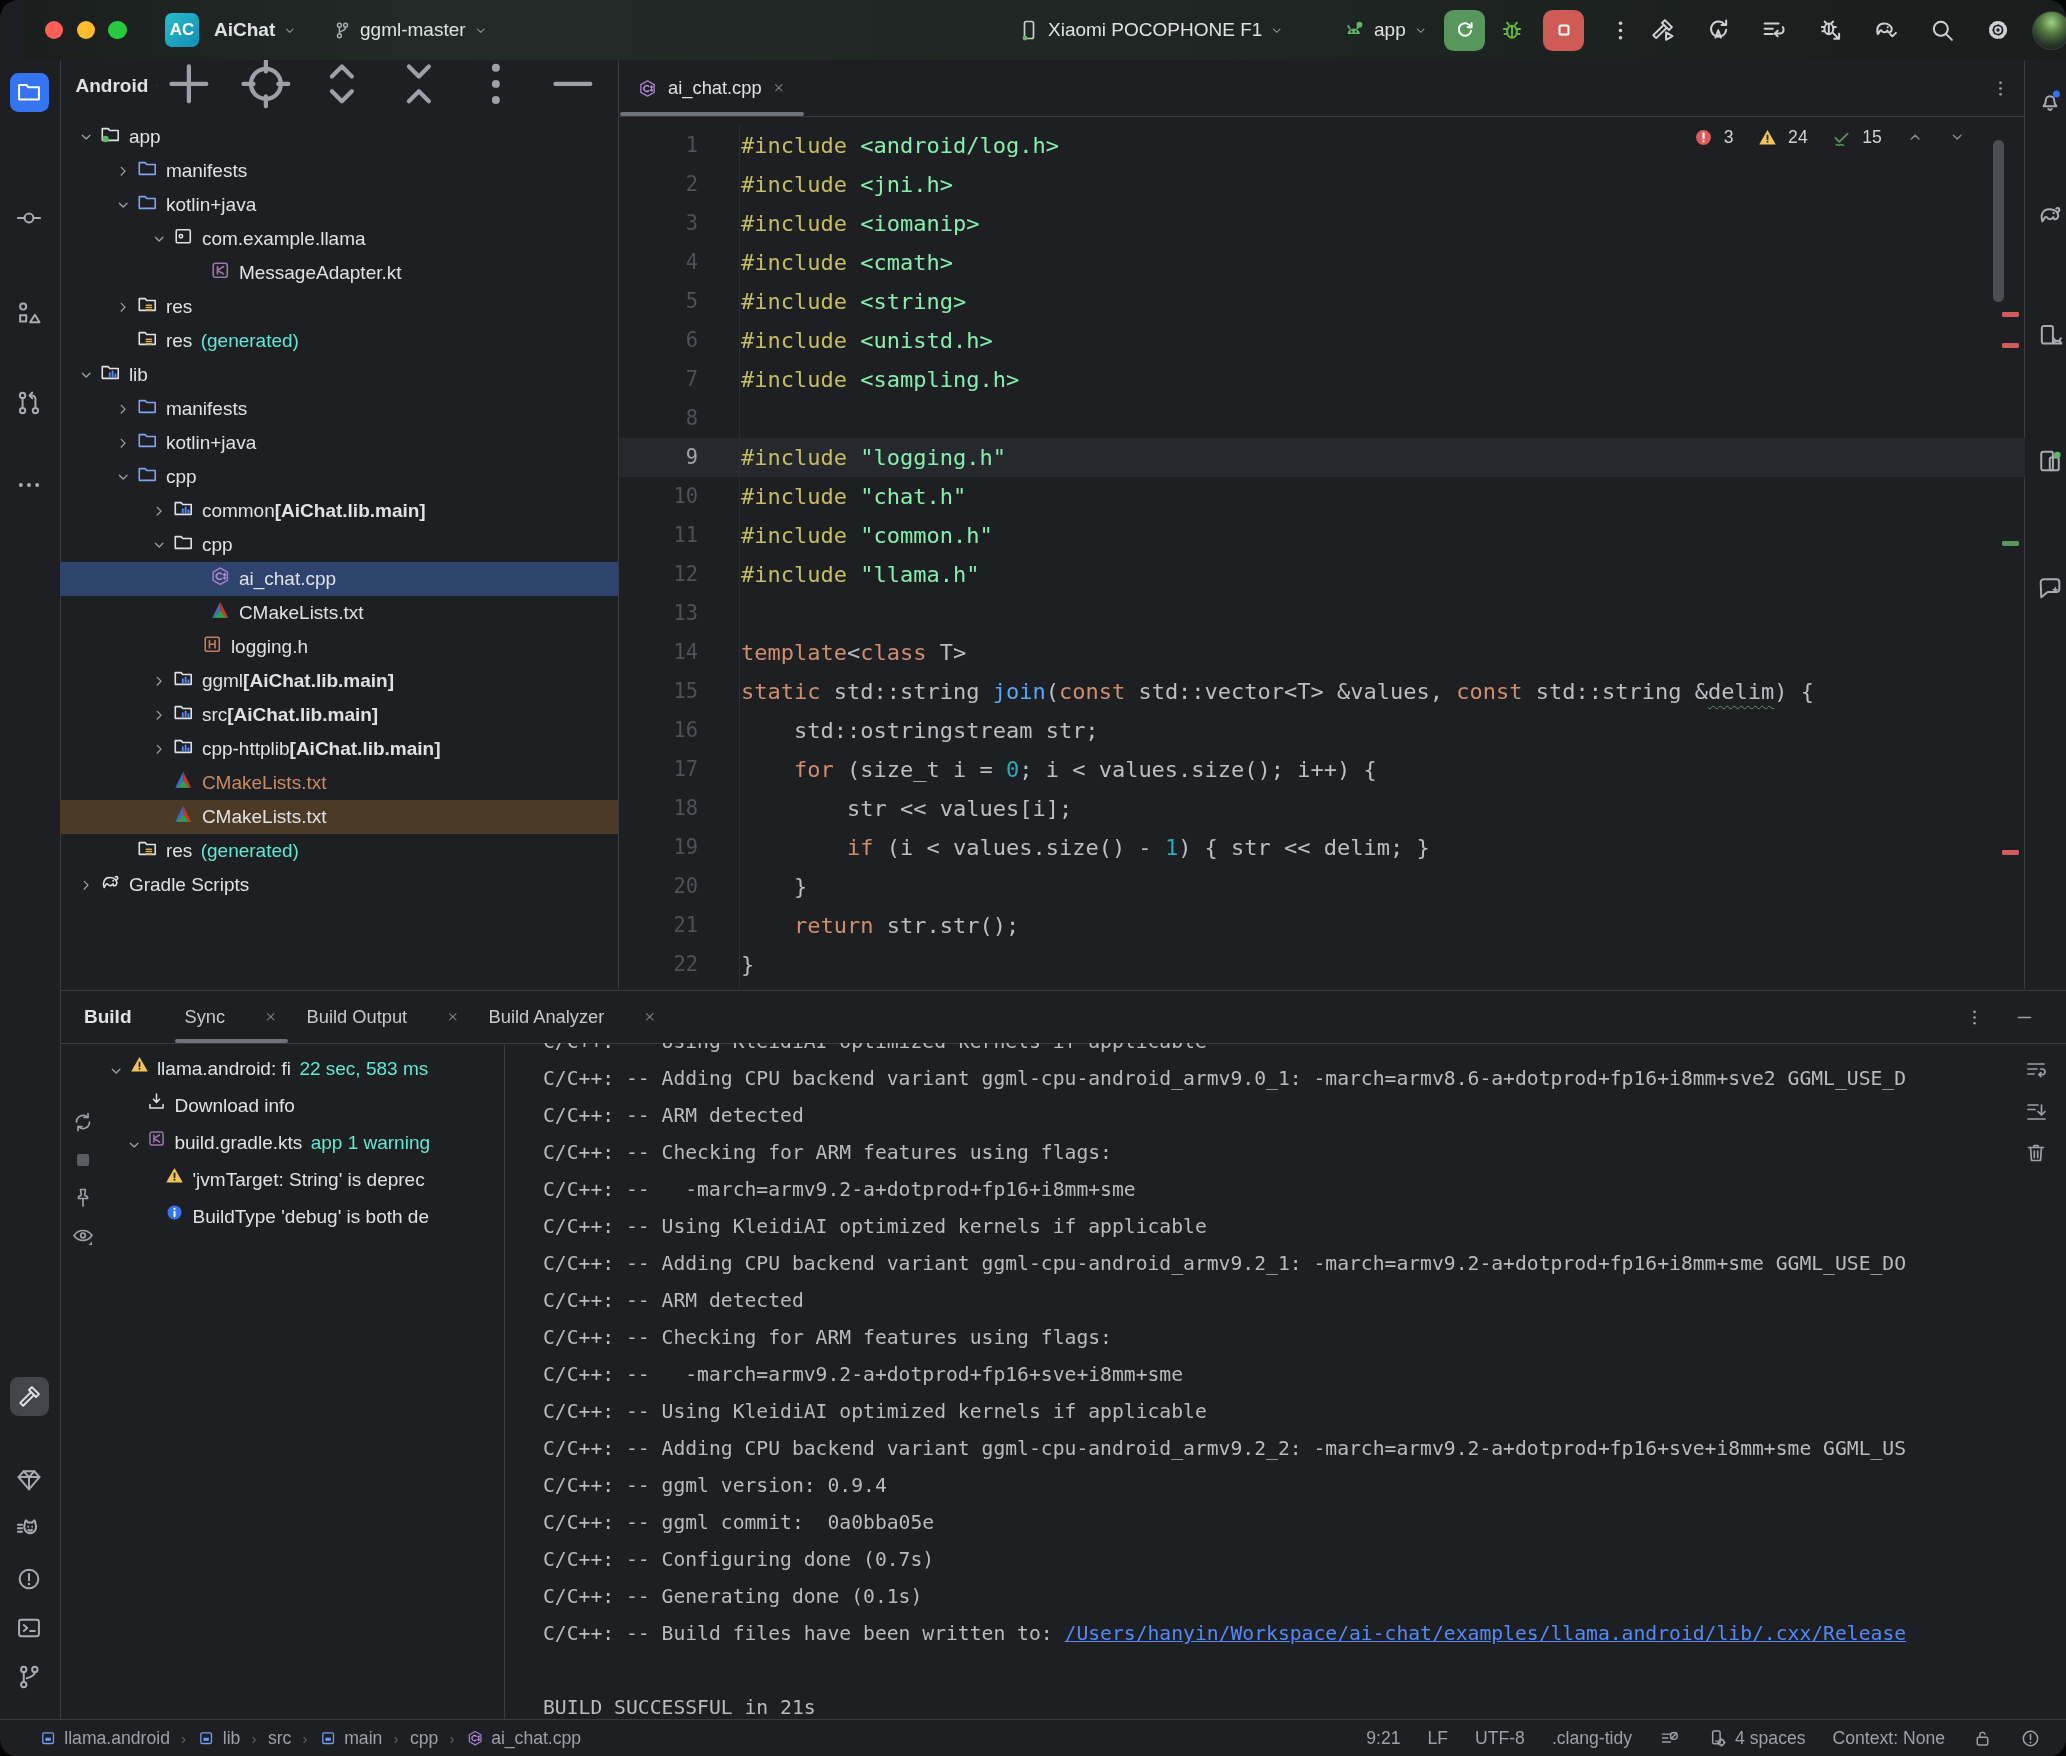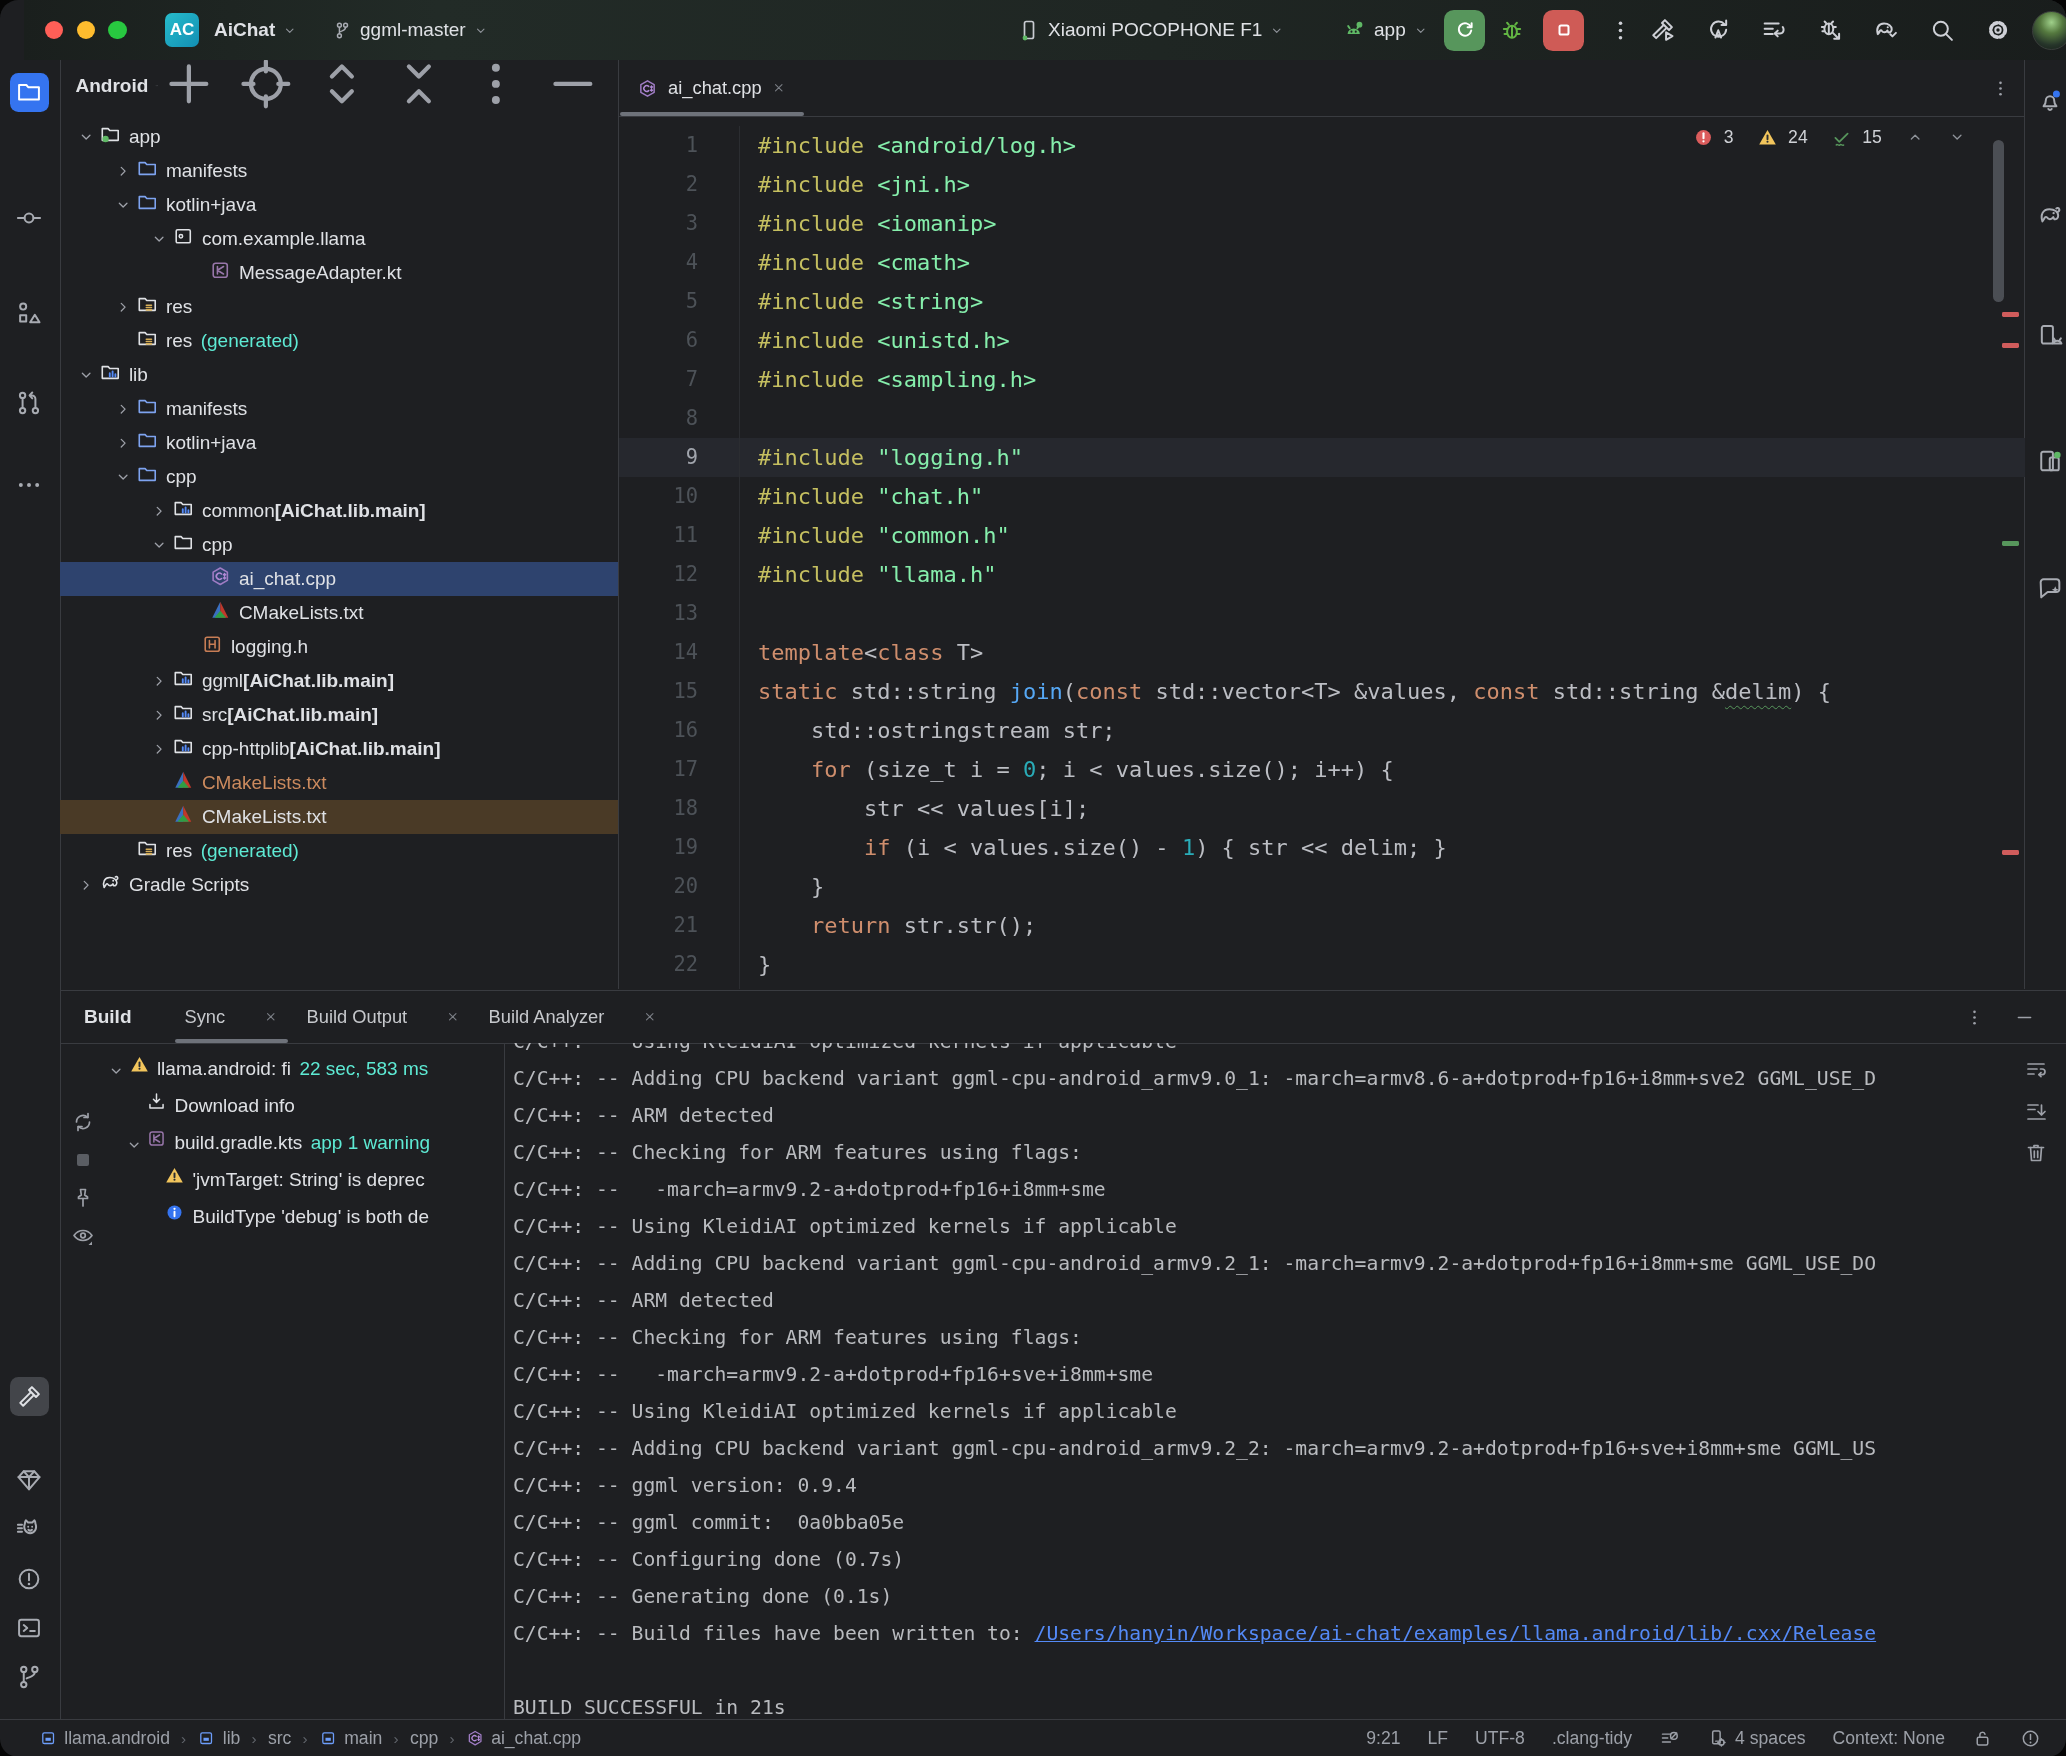--- a/index.html
+++ b/index.html
@@ -63,21 +63,21 @@
   .etab::after{content:"";position:absolute;left:1.4px;right:1.4px;bottom:0;height:4.2px;border-radius:2.1px;background:#6e727a;}
   .etab .close{color:#7a7e85;}
   .inspections{position:absolute;right:59px;top:67px;display:flex;align-items:center;gap:9.8px;color:#cfd1d6;font-size:17.6px;z-index:5;}
   .inspections .gap{width:4.2px;}
   .code{position:absolute;left:0;right:0;top:56px;bottom:0;overflow:hidden;font-family:"DejaVu Sans Mono",monospace;}
   .code-inner{padding-top:9.8px;}
   .cline{height:39px;display:flex;align-items:center;position:relative;}
   .cline.cur{background:#26282e;}
   .lnum{flex:0 0 120px;text-align:right;padding-right:41px;box-sizing:border-box;font-size:20.4px;color:#4d5258;}
   .cline.cur .lnum{color:#a1a5ad;}
-  .ltext{border-left:0.7px solid #2b2d31;padding-left:18px;font-size:22px;white-space:pre;height:39px;display:flex;align-items:center;}
+  .ltext{border-left:0.7px solid #2b2d31;padding-left:1px;font-size:22px;white-space:pre;height:39px;display:flex;align-items:center;}
   .seg-p{color:#bcbec4;} .seg-kw{color:#cf8e6d;} .seg-dir{color:#c5bf60;} .seg-str{color:#86efac;}
   .seg-fn{color:#56a8f5;} .seg-num{color:#2aacb8;}
   .seg-sq{text-decoration:underline wavy #57965c 1.4px;text-underline-offset:6.3px;}
   .vscroll{position:absolute;right:21px;top:80px;width:11.2px;height:162px;border-radius:5.6px;background:#4b4e54;}
   .smark{position:absolute;right:5.6px;width:17px;height:4.9px;border-radius:1.4px;}
 
   
   .build-panel{position:absolute;left:60px;top:990px;right:0;bottom:38px;border-top:0.7px solid #393b40;overflow:hidden;}
   .btabs{height:52px;border-bottom:0.7px solid #393b40;display:flex;align-items:center;padding-left:24px;}
   .btitle{color:#dfe1e5;font-size:19px;font-weight:700;margin-right:39px;}
@@ -88,21 +88,21 @@
   .bltools{position:absolute;left:0;top:52px;width:45px;bottom:0;}
   .bltools .ic{position:absolute;left:11.2px;color:#9da0a8;}
   .btree{position:absolute;left:45px;top:52px;width:399px;bottom:0;overflow:hidden;}
   .brow{height:37px;display:flex;align-items:flex-end;font-size:19px;color:#dfe1e5;white-space:nowrap;}
   .brow .chevslot{width:19.7px;flex:0 0 19.7px;display:inline-flex;justify-content:center;color:#9da0a8;}
   .brow .ricon{margin:0 7px 0 2.8px;flex:0 0 21px;}
   .bdivider{position:absolute;left:444px;top:52px;bottom:0;width:0.7px;background:#393b40;}
   .bconsole{position:absolute;left:453px;top:52px;right:63px;bottom:0;overflow:hidden;
     font-family:"DejaVu Sans Mono",monospace;font-size:19.7px;color:#b9bbbf;}
   .bconsole-inner{margin-top:-19.7px;}
-  .conline{height:37px;white-space:pre;display:flex;align-items:center;}
+  .conline{height:37px;white-space:pre;display:flex;align-items:center;margin-left:30px;}
   .conlink{color:#548af7;text-decoration:underline;}
   .bconsole-tools{position:absolute;right:18.3px;top:67px;display:flex;flex-direction:column;gap:15.5px;color:#9da0a8;}
 
   
   .statusbar{position:absolute;left:0;right:0;bottom:0;height:38px;border-top:0.7px solid #393b40;
     display:flex;align-items:center;padding:0 25px 0 39px;box-sizing:border-box;color:#9ca0a8;font-size:17.6px;}
   .crumbs{display:flex;align-items:center;gap:11.2px;white-space:nowrap;}
   .crumb{display:flex;align-items:center;gap:7px;}
   .crumb-sep{color:#61656c;font-size:15.5px;}
   .sb-right{margin-left:auto;display:flex;align-items:center;gap:27px;}

